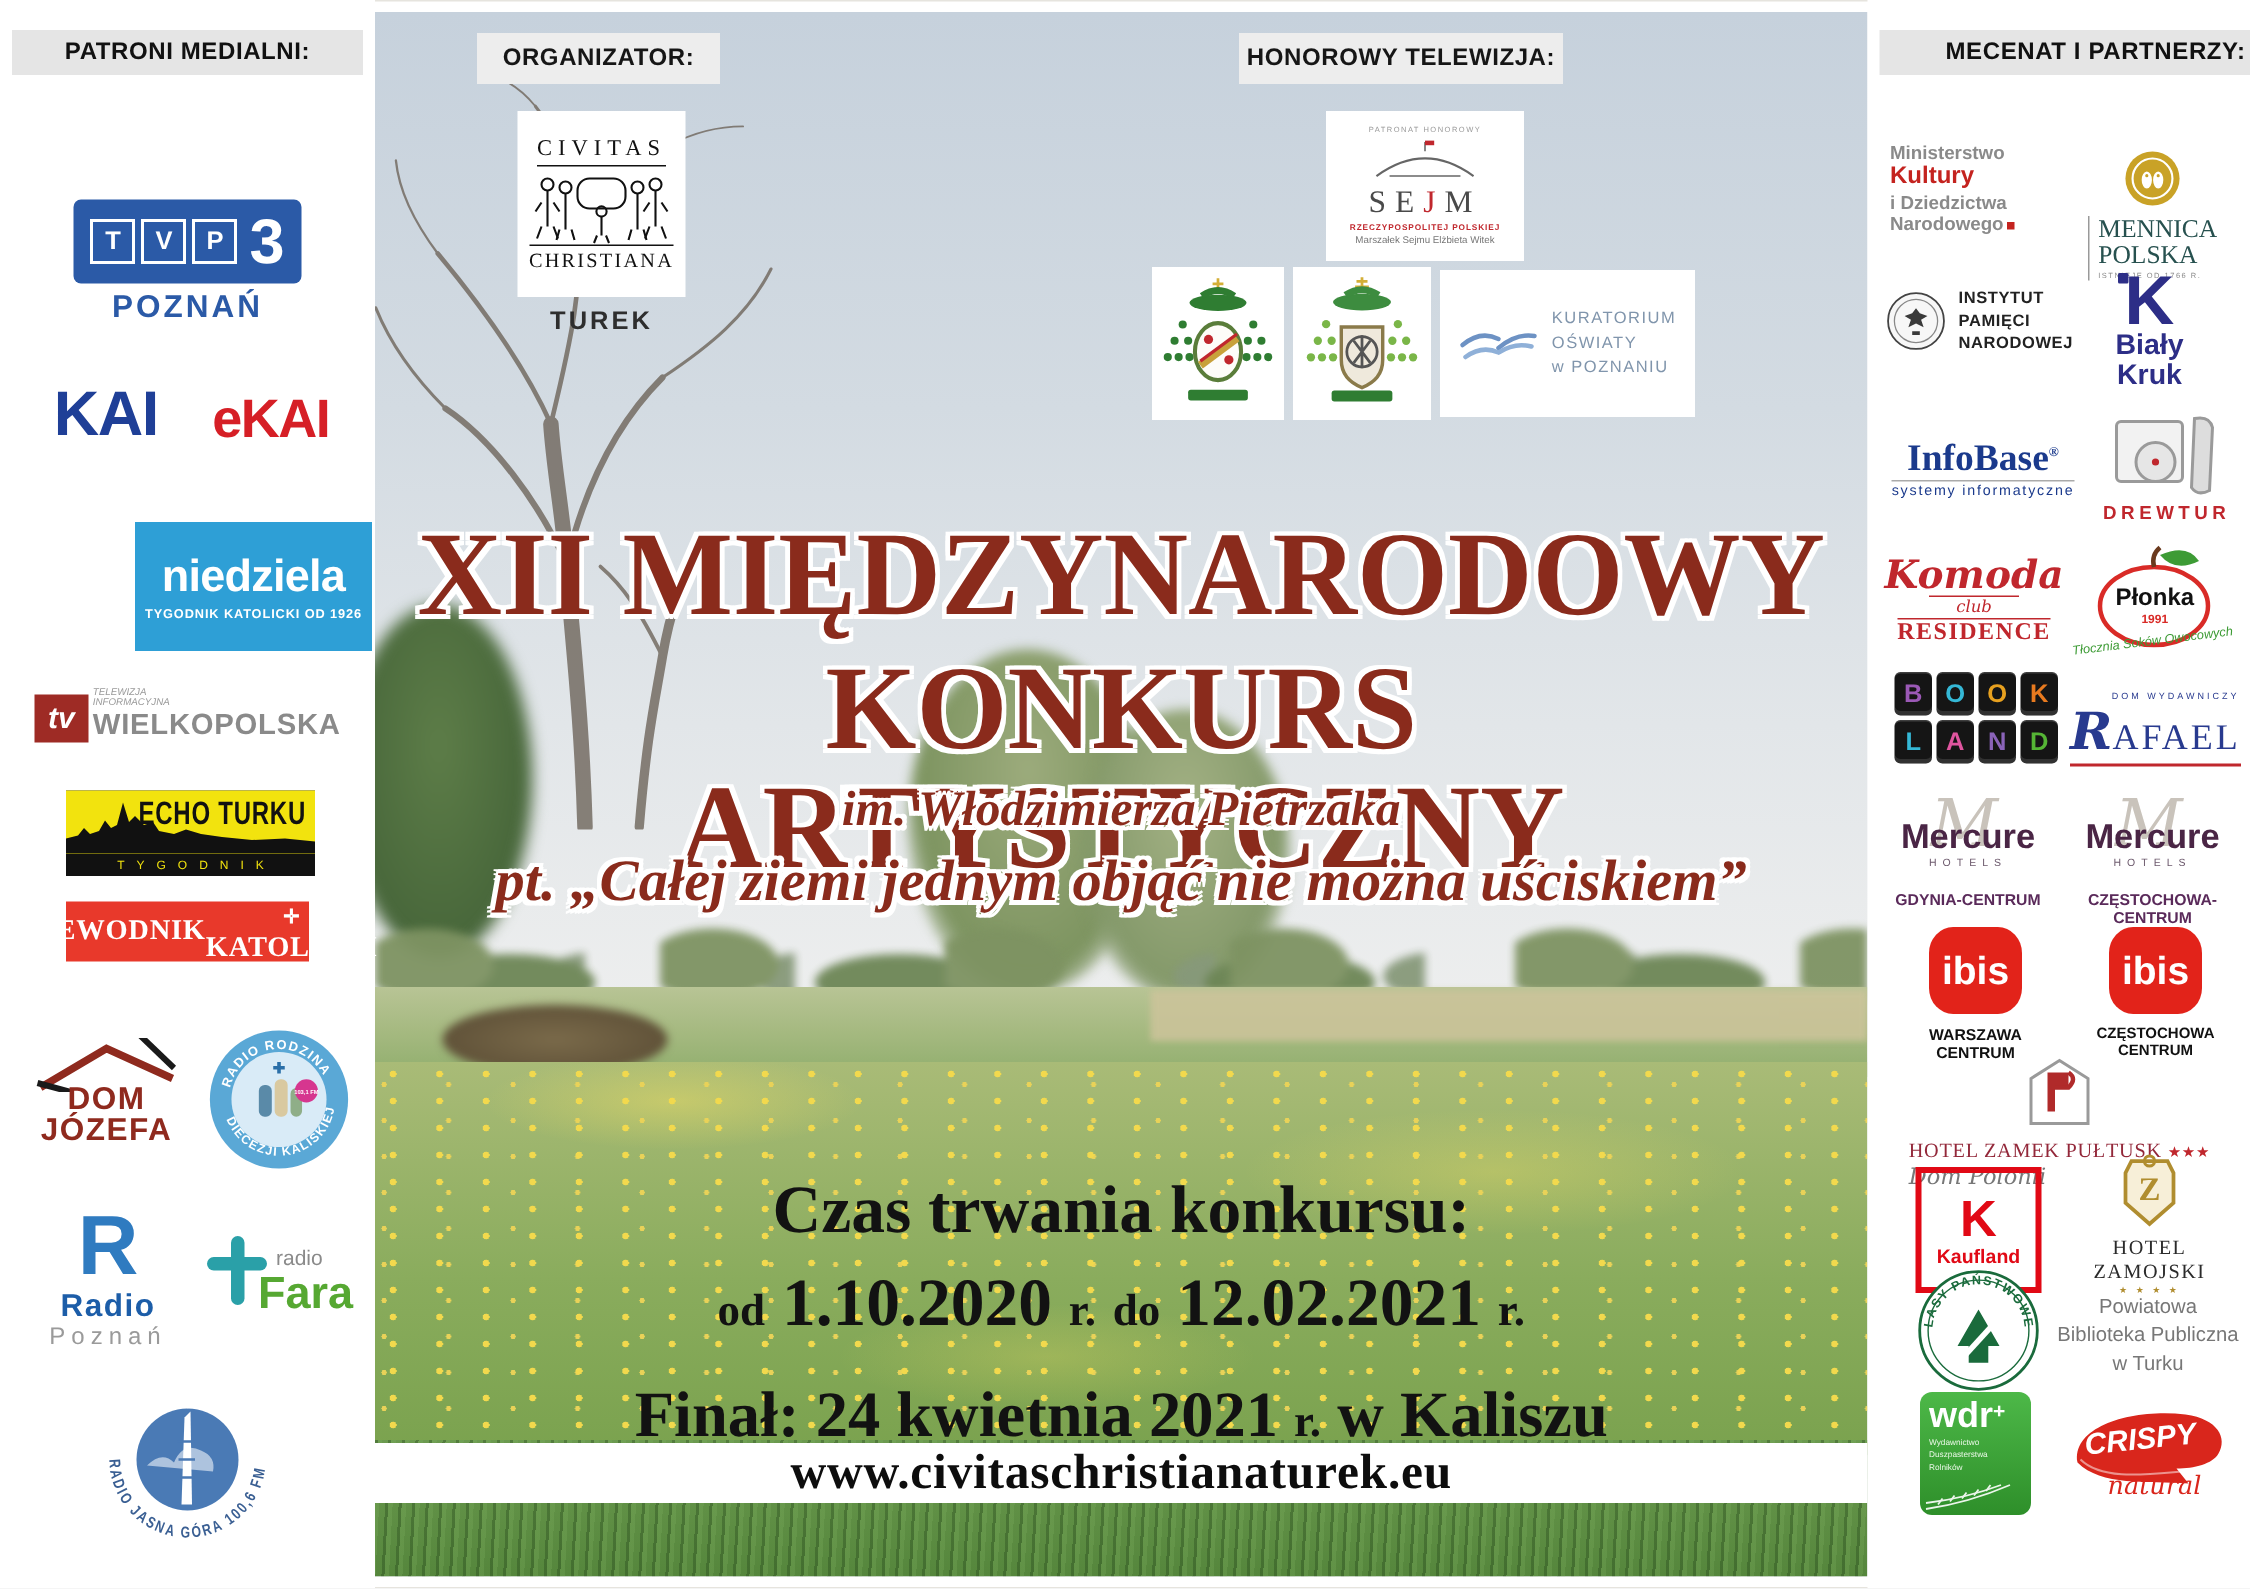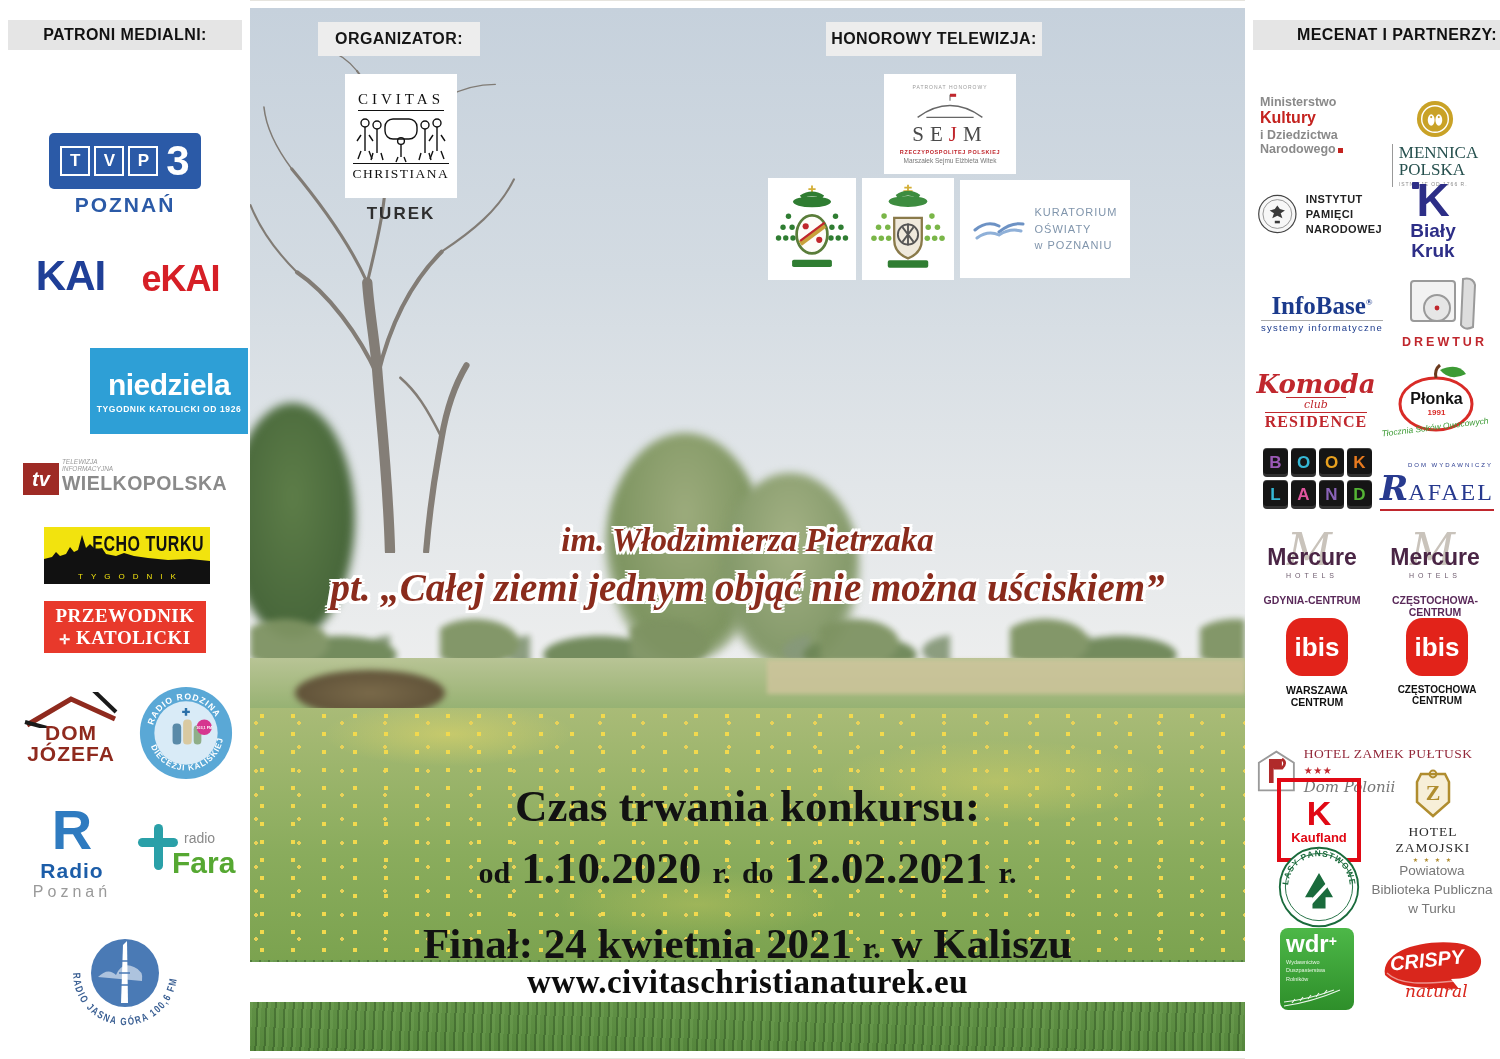--- a/index.html
+++ b/index.html
@@ -231,20 +231,24 @@
           <path d="M26,20 Q38,10 50,12" stroke="#6d92c4" stroke-width="3" fill="none" stroke-linecap="round"></path>
           <path d="M4,26 Q15,18 26,23 Q37,16 48,19" stroke="#8fb0d8" stroke-width="3" fill="none" stroke-linecap="round"></path>
         </svg>
         <div class="kur-text">
           <div>KURATORIUM</div>
           <div>OŚWIATY</div>
           <div>w POZNANIU</div>
         </div>
       </div>
 
+      <div class="title-block">
+        <div class="title-line outline">XII MIĘDZYNARODOWY</div>
+        <div class="title-line outline">KONKURS ARTYSTYCZNY</div>
+      </div>
       <div class="subtitle-block">
         <div class="sub1 outline">im. Włodzimierza Pietrzaka</div>
         <div class="sub2 outline">pt. „Całej ziemi jednym objąć nie można uściskiem”</div>
       </div>
 
       <div class="dates-block">
         <div class="d-head">Czas trwania konkursu:</div>
         <div class="d-line">
           <span class="sm">od</span>
           <span>1.10.2020</span>
@@ -311,21 +315,21 @@
           <svg style="position:absolute;left:0;bottom:0;" width="166" height="42" viewBox="0 0 166 42" preserveAspectRatio="none">
             <path fill="#111" d="M0,42 L0,32 L8,30 L12,25 L16,29 L22,27 L26,20 L30,25 L34,23 L38,8 L42,21 L46,17 L52,23 L58,21 L62,27 L72,29 L80,26 L90,29 L104,31 L124,33 L146,32 L166,34 L166,42 Z"></path>
           </svg>
           <div style="position:absolute;right:6px;top:5px;font-weight:bold;font-size:16px;letter-spacing:.5px;color:#111;transform:scaleY(1.35);transform-origin:top;">ECHO TURKU</div>
         </div>
         <div style="color:#f2e30e;font-size:8px;letter-spacing:8px;padding:3px 0 3px 8px;text-align:center;">TYGODNIK</div>
       </div>
     </div>
 
     <div class="slot" style="left:44px;top:601px;width:162px;">
-      <div style="background:#e8392b;width:162px;height:52px;display:flex;flex-direction:column;align-items:center;justify-content:center;font-family:'Liberation Serif',serif;color:#fff;font-weight:bold;">
+      <div style="background:#e8392b;width:162px;height:40px;display:flex;flex-direction:row;align-items:center;justify-content:center;font-family:'Liberation Serif',serif;color:#fff;font-weight:bold;">
         <div style="font-size:19px;letter-spacing:.5px;">PRZEWODNIK</div>
         <div style="font-size:19px;letter-spacing:.5px;"><span style="font-size:13px;">✛</span> <span>KATOLICKI</span></div>
       </div>
     </div>
 
     <div class="slot" style="left:16px;top:692px;width:110px;">
       <svg width="100" height="36" viewBox="0 0 100 36">
         <path d="M6,33 L50,7 L94,27" stroke="#8f2a1e" stroke-width="5" fill="none"></path>
         <path d="M4,30 L26,36" stroke="#1a1a1a" stroke-width="4"></path>
         <path d="M70,10 L95,34" stroke="#1a1a1a" stroke-width="4" transform="translate(0,-14)"></path>
@@ -539,21 +543,21 @@
       <div style="color:#111;font-weight:bold;font-size:10.5px;margin-top:8px;">WARSZAWA CENTRUM</div>
     </div>
 
     <div class="slot" style="left:138px;top:618px;width:108px;">
       <div style="width:62px;height:58px;background:#e2231a;border-radius:26% 26% 26% 26%/30% 30% 30% 30%;display:flex;align-items:center;justify-content:center;">
         <span style="color:#fff;font-weight:bold;font-size:26px;">ibis</span>
       </div>
       <div style="color:#111;font-weight:bold;font-size:10px;margin-top:8px;text-align:center;">CZĘSTOCHOWA CENTRUM</div>
     </div>
 
-    <div class="slot" style="left:12px;top:746px;width:232px;flex-direction:row;gap:8px;align-items:center;">
+    <div class="slot" style="left:12px;top:705px;width:232px;flex-direction:column;gap:8px;align-items:center;">
       <svg width="42" height="46" viewBox="0 0 42 46">
         <path d="M21,2 L40,14 V44 H2 V14 Z" fill="#fff" stroke="#9a9a9a" stroke-width="2"></path>
         <path d="M13,10 h14 v10 h-9 v16 h-5 z" fill="#b02a2a"></path>
         <path d="M27,10 q6,4 0,10 h-9" fill="none" stroke="#b02a2a" stroke-width="3"></path>
       </svg>
       <div style="text-align:left;">
         <div style="font-family:'Liberation Serif',serif;color:#93283a;font-size:13.5px;letter-spacing:.5px;font-variant:small-caps;"><span>HOTEL ZAMEK PUŁTUSK</span> <span style="color:#c0272d;font-size:10px;">★★★</span></div>
         <div class="script" style="color:#777;font-size:15px;">Dom Polonii</div>
       </div>
     </div>

